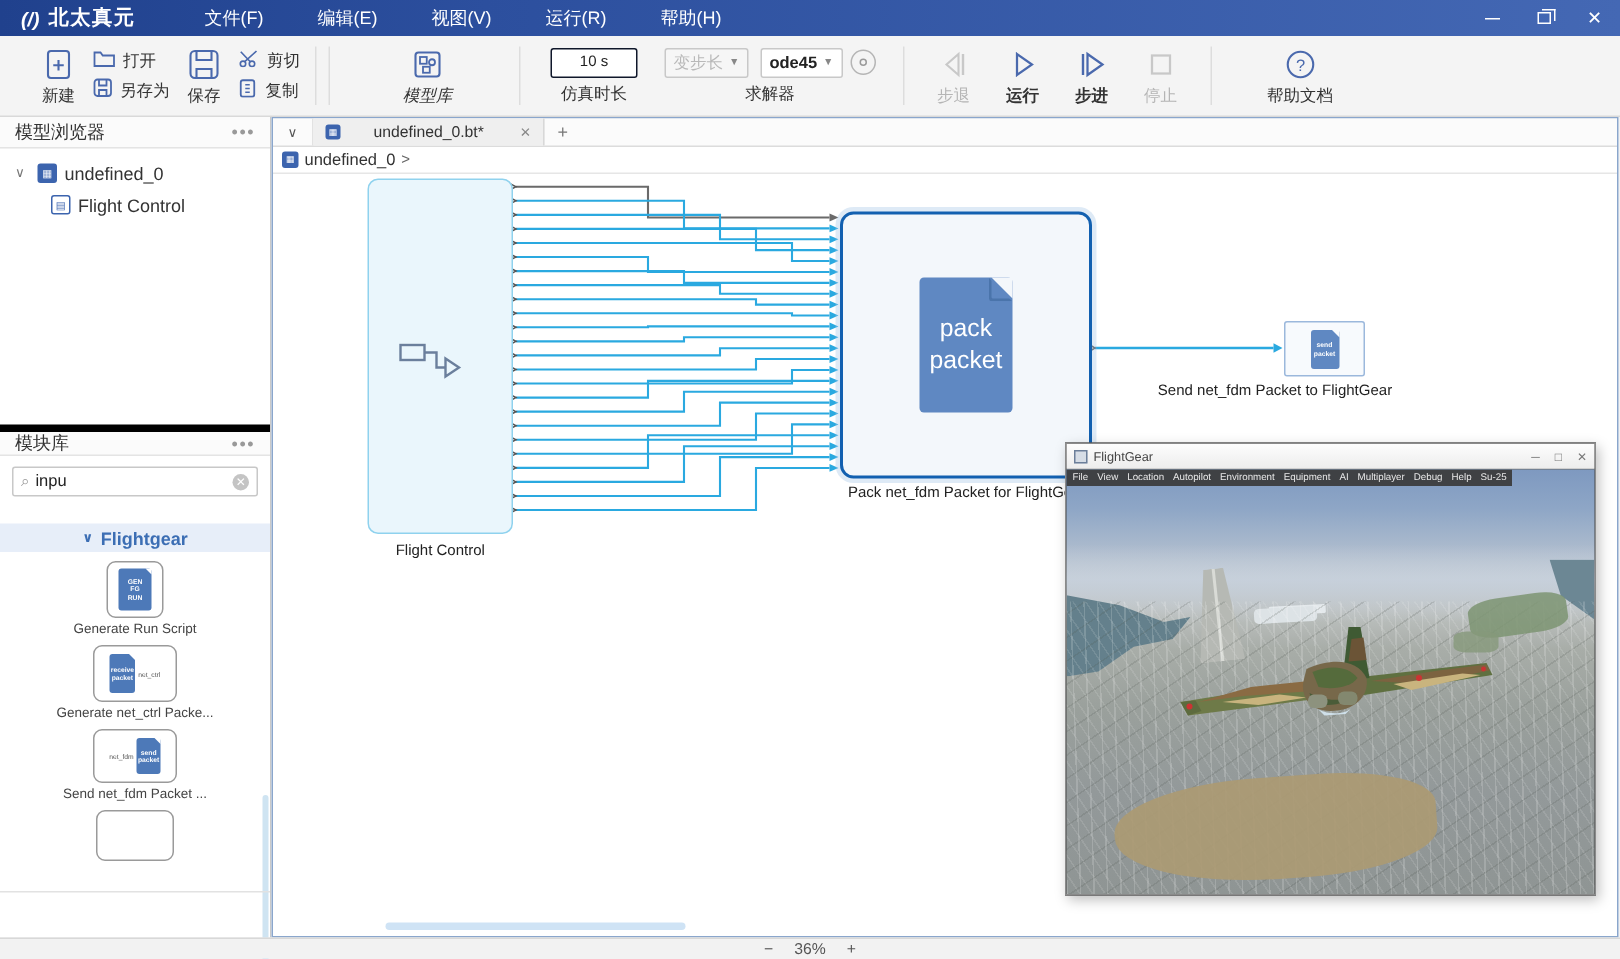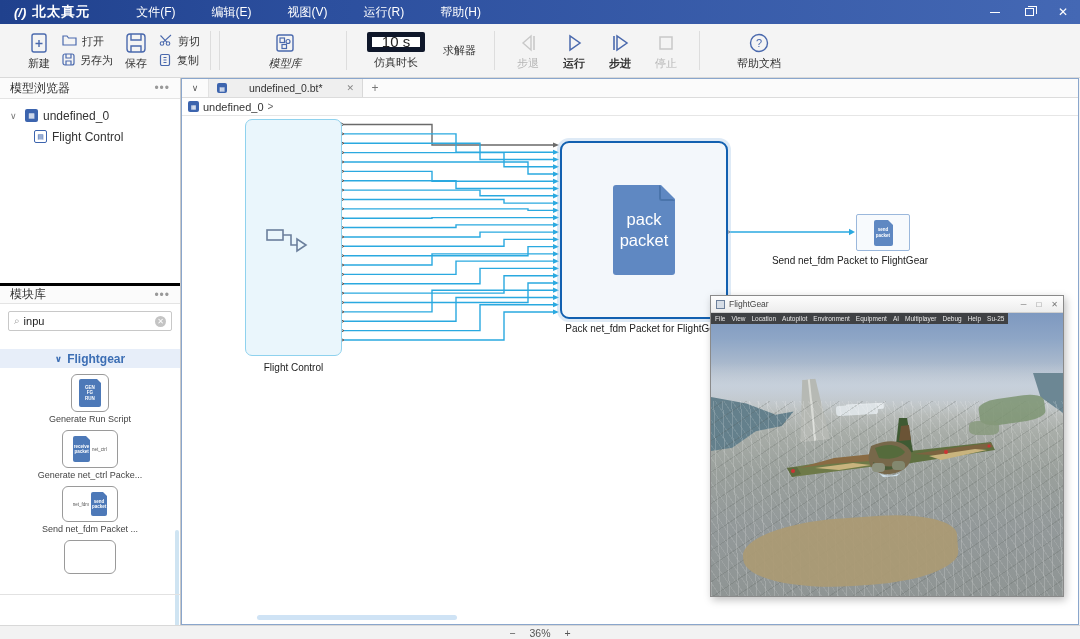--- a/index.html
+++ b/index.html
@@ -24,22 +24,22 @@
   .toolbar { position:absolute; left:0; top:24px; width:1080px; height:54px;
     background:#f4f4f4; border-bottom:1px solid #d9d9d9; display:flex; align-items:stretch; padding-left:10px; }
   .tgroup { display:flex; align-items:center; padding:0 6px; }
   .tsep { width:1px; background:#ddd; margin:7px 4px; }
   .tbtn { display:flex; flex-direction:column; align-items:center; justify-content:center;
     min-width:46px; height:54px; font-size:11px; color:#333; }
   .tbtn .ticon { height:26px; display:flex; align-items:center; justify-content:center; }
   .tbtn.disabled { color:#b5b5b5; }
   .tstack { display:flex; flex-direction:column; justify-content:center; gap:4px; }
   .trow { display:flex; align-items:center; gap:5px; font-size:11px; color:#333; }
-  .inputbox { width:58px; height:20px; border:5px solid #0f172a; border-radius:2px; background:#fff;
-    font-size:15px; text-align:center; color:#222; font-family:inherit; }
+  .inputbox { width:58px; height:20px; border:1px solid #0f172a; border-radius:2px; background:#fff;
+    font-size:10px; text-align:center; color:#222; font-family:inherit; }
   .fieldcol { display:flex; flex-direction:column; align-items:center; justify-content:center; gap:3px; font-size:11px; color:#333; }
   .dropdown { height:20px; border:1px solid #c8c8c8; border-radius:2px; background:#fff;
     font-size:11px; display:flex; align-items:center; padding:0 5px; gap:4px; color:#222; font-weight:bold; }
   .dropdown.disabled { color:#b9b9b9; background:#f6f6f6; font-weight:normal; }
   .caret { font-size:7px; color:#888; }
   .gearbtn { width:17px; height:17px; border:1px solid #b5b5b5; border-radius:50%;
     display:flex; align-items:center; justify-content:center; margin-left:5px; }
   .gearbtn i { width:5px; height:5px; border:1px solid #9a9a9a; border-radius:50%; }
 
   
@@ -266,20 +266,33 @@
       <span>模型库</span>
     </div>
   </div>
   <div class="tsep"></div>
   <div class="tgroup">
     <div class="fieldcol" style="margin:0 10px;">
       <input class="inputbox" value="10 s" style="">
       <span>仿真时长</span>
     </div>
     <div class="fieldcol" style="margin:0 8px;">
+      <div style="display:flex;align-items:center;">
+        <div class="dropdown disabled">
+          <span>变步长</span>
+            <span class="caret">▼</span>
+        </div>
+        <div class="dropdown" style="margin-left:8px;">
+          <span>ode45</span>
+            <span class="caret">▼</span>
+        </div>
+        <span class="gearbtn">
+            <i></i>
+          </span>
+      </div>
       <span>求解器</span>
     </div>
   </div>
   <div class="tsep"></div>
   <div class="tgroup">
     <div class="tbtn disabled">
       <span class="ticon">
         <svg width="22" height="22" viewBox="0 0 22 22">
             <path d="M14 4 6 11l8 7z" fill="none" stroke="#c8c8c8" stroke-width="1.4"></path>
             <path d="M17 4v14" stroke="#c8c8c8" stroke-width="1.6"></path>
@@ -338,21 +351,21 @@
       <span class="nodeicon">▦</span>
       <span>undefined_0</span>
     </div>
     <div class="tree-row child">
       <span class="nodeicon sub">▤</span>
       <span>Flight Control</span>
     </div>
   </div>
 
   <div class="lib-header">
-    <div class="panel-header" style="border-top:3px solid #000000;">
+    <div class="panel-header" style="border-top:5px solid #000000;">
       <span>模块库</span>
       <span class="dots">•••</span>
     </div>
     <div class="searchbox">
       <span class="sicon">⌕</span>
       <input value="inpu" style="">
       <span class="clearicon">✕</span>
     </div>
     <div class="lib-section">
       <span style="font-size:9px;">∨</span>

